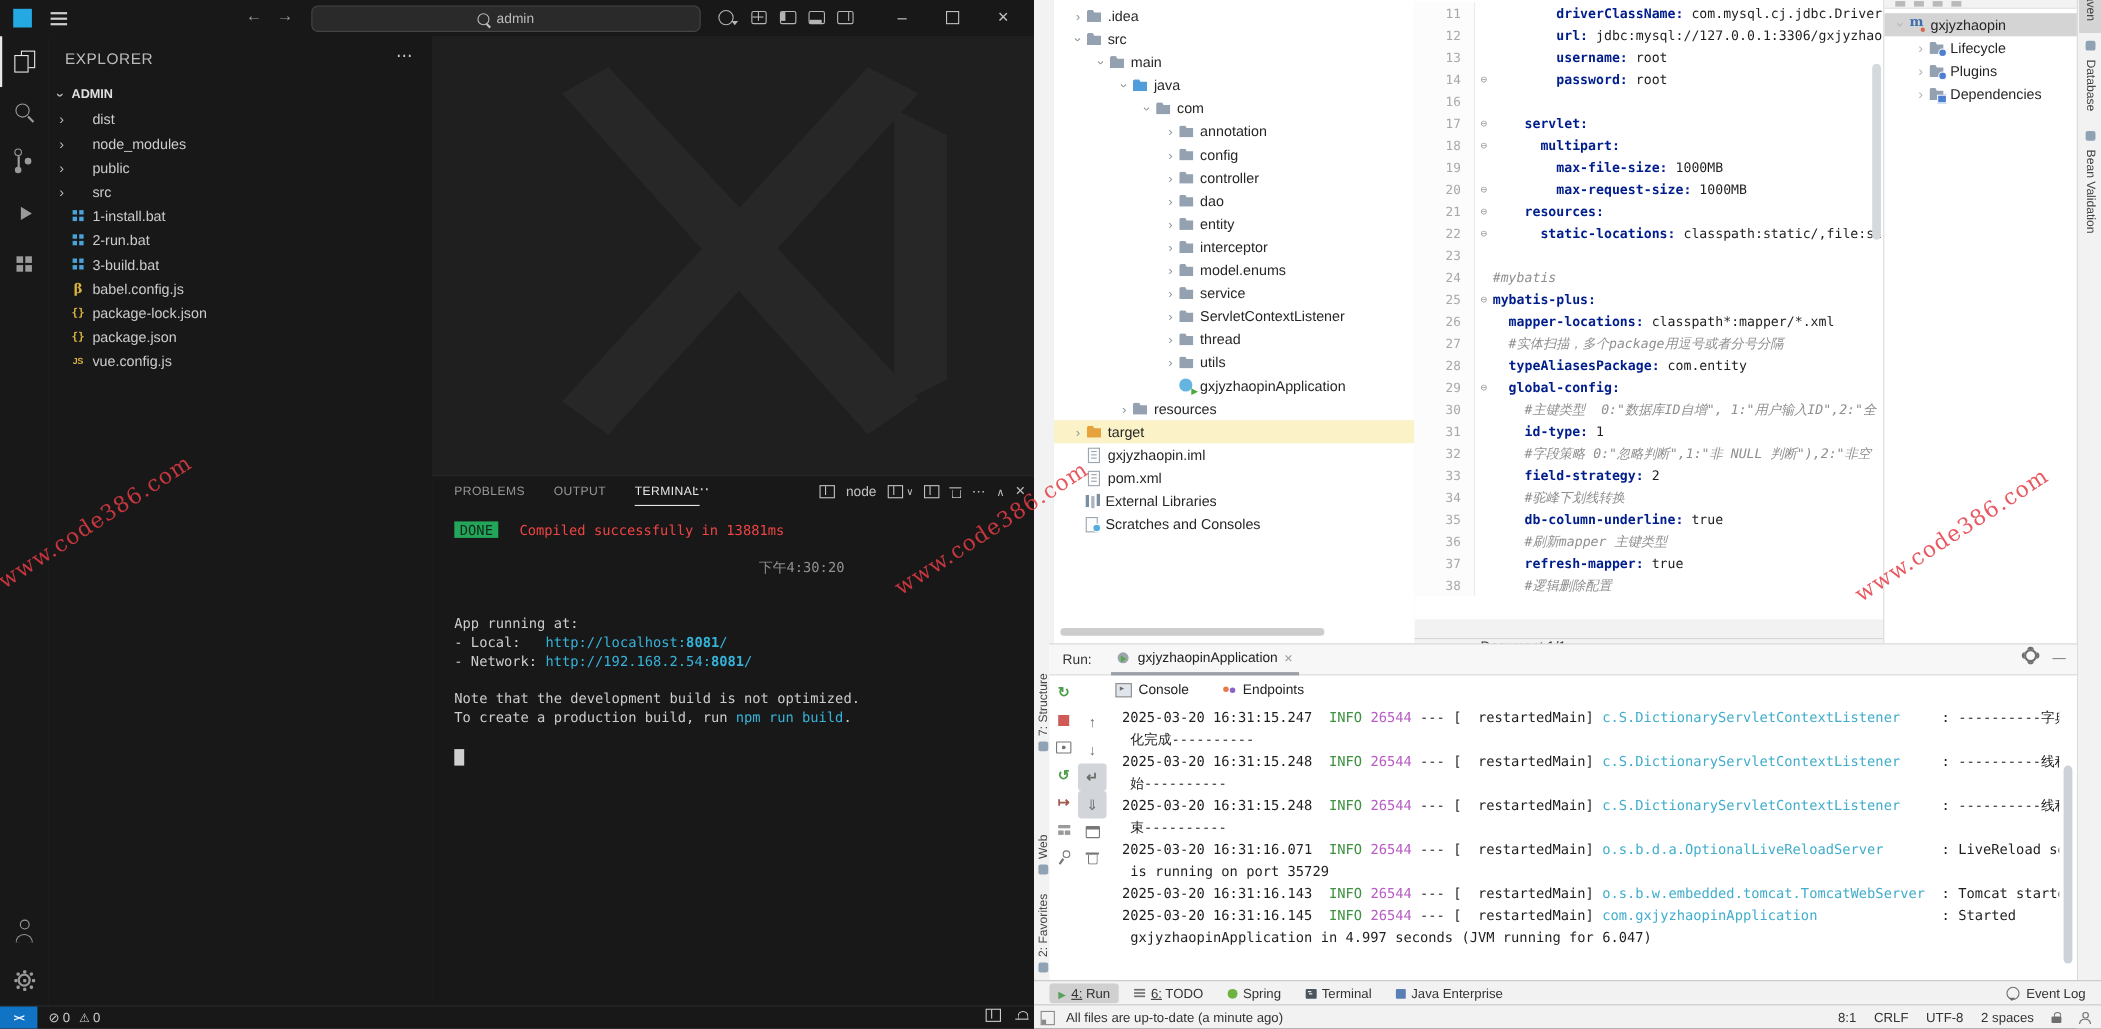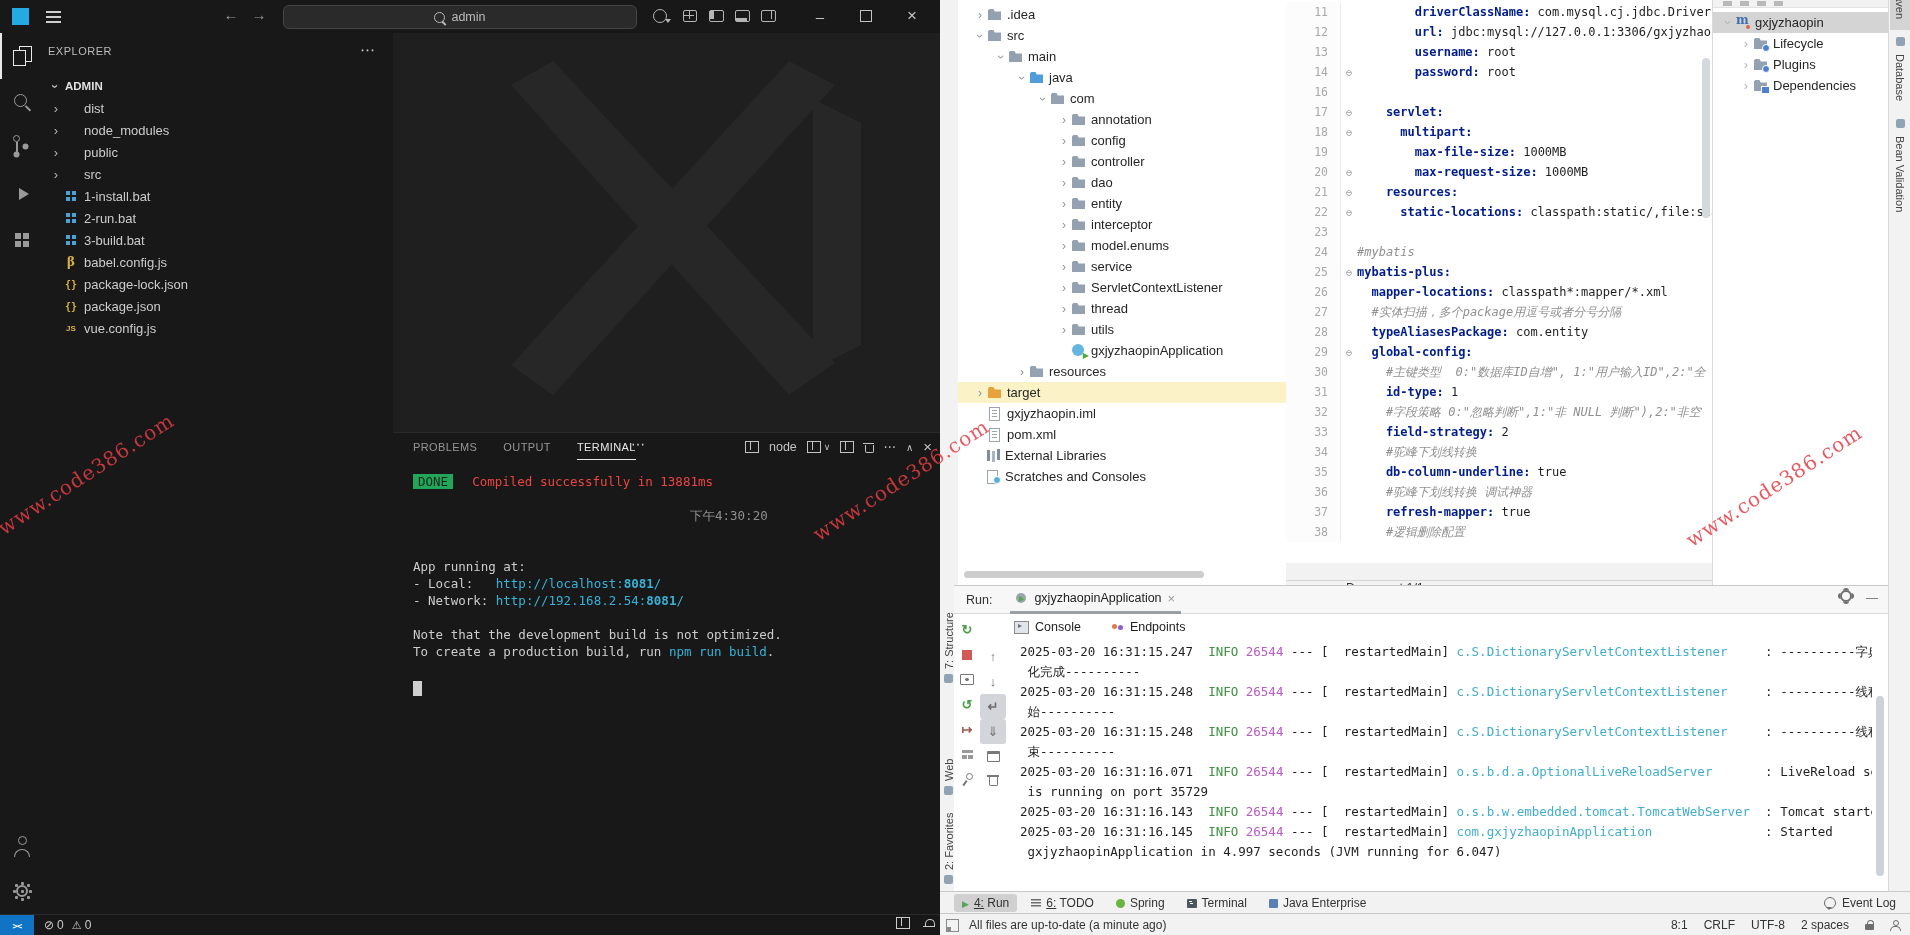--- a/index.html
+++ b/index.html
@@ -39,21 +39,21 @@
   .scm-icon::after{content:"";position:absolute;left:16px;top:17px;width:1.5px;height:10px;background:currentColor;}
   .debug-icon::before{content:"";border-left:10px solid currentColor;border-top:6px solid transparent;border-bottom:6px solid transparent;margin-left:3px;}
   .ext-icon::before{content:"";width:6px;height:6px;background:currentColor;box-shadow:-8px 0 currentColor,-8px 8px currentColor,0 8px currentColor;transform:translate(4px,-4px);}
   .account-icon2::before{content:"";width:7px;height:7px;border:1.6px solid currentColor;border-radius:50%;transform:translateY(-5px);}
   .account-icon2::after{content:"";position:absolute;width:14px;height:7px;border:1.6px solid currentColor;border-bottom:none;border-radius:8px 8px 0 0;bottom:11px;}
   .gear-icon2::before{content:"";width:8px;height:8px;border:2px solid currentColor;border-radius:50%;}
   .gear-icon2::after{content:"";position:absolute;width:3px;height:3px;background:currentColor;border-radius:1px;box-shadow:0 -8px currentColor,0 8px currentColor,-8px 0 currentColor,8px 0 currentColor,-6px -6px currentColor,6px 6px currentColor,-6px 6px currentColor,6px -6px currentColor;}
   .ab-bottom{position:absolute;bottom:0;left:0;}
   
   .vs-sidebar{position:absolute;left:44px;top:33px;width:349px;height:881px;background:#181818;border-right:1px solid #2a2a2a;font-size:13px;}
-  .exp-head{position:absolute;left:4px;top:12px;font-size:11px;letter-spacing:.5px;color:#bbb;}
+  .exp-head{position:absolute;left:15px;top:12px;font-size:14px;letter-spacing:.5px;color:#bbb;}
   .exp-more{position:absolute;right:18px;top:8px;color:#ccc;}
   .exp-more::after{content:"⋯";font-size:15px;}
   .exp-root{position:absolute;left:0;top:42px;width:100%;height:22px;display:flex;align-items:center;font-weight:bold;font-size:11.5px;color:#e0e0e0;padding-left:4px;box-sizing:border-box;}
   .exp-root .tchev{margin-right:3px;}
   .exp-items{position:absolute;left:0;top:64px;width:100%;}
   .erow{height:22px;display:flex;align-items:center;color:#cccccc;padding-left:5px;white-space:pre;}
   .tchev{width:14px;flex:none;color:#b5b5b5;font-size:13px;text-align:center;transition:none;}
   .tchev.r::after{content:"›";}
   .tchev.d::after{content:"›";display:inline-block;transform:rotate(90deg);}
   .tchev.nochev{visibility:hidden;}
@@ -665,21 +665,21 @@
             <span class="lcode"><span class="pt-c">    #驼峰下划线转换</span></span>
           </div>
           <div class="eline">
             <span class="lnum">35</span>
             <span class="foldmark"></span>
             <span class="lcode"><span class="pt-k">    db-column-underline:</span><span class="pt-v"> true</span></span>
           </div>
           <div class="eline">
             <span class="lnum">36</span>
             <span class="foldmark"></span>
-            <span class="lcode"><span class="pt-c">    #驼峰下划线转换 调试神器</span></span>
+            <span class="lcode"><span class="pt-c">    #刷新mapper 主键类型</span></span>
           </div>
           <div class="eline">
             <span class="lnum">37</span>
             <span class="foldmark"></span>
             <span class="lcode"><span class="pt-k">    refresh-mapper:</span><span class="pt-v"> true</span></span>
           </div>
           <div class="eline">
             <span class="lnum">38</span>
             <span class="foldmark"></span>
             <span class="lcode"><span class="pt-c">    #逻辑删除配置</span></span>

